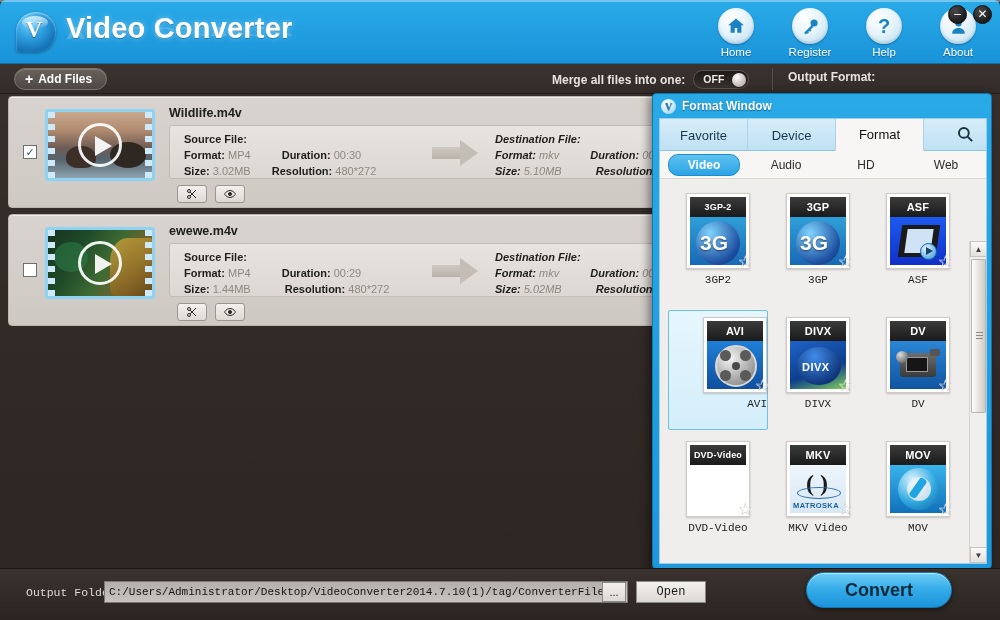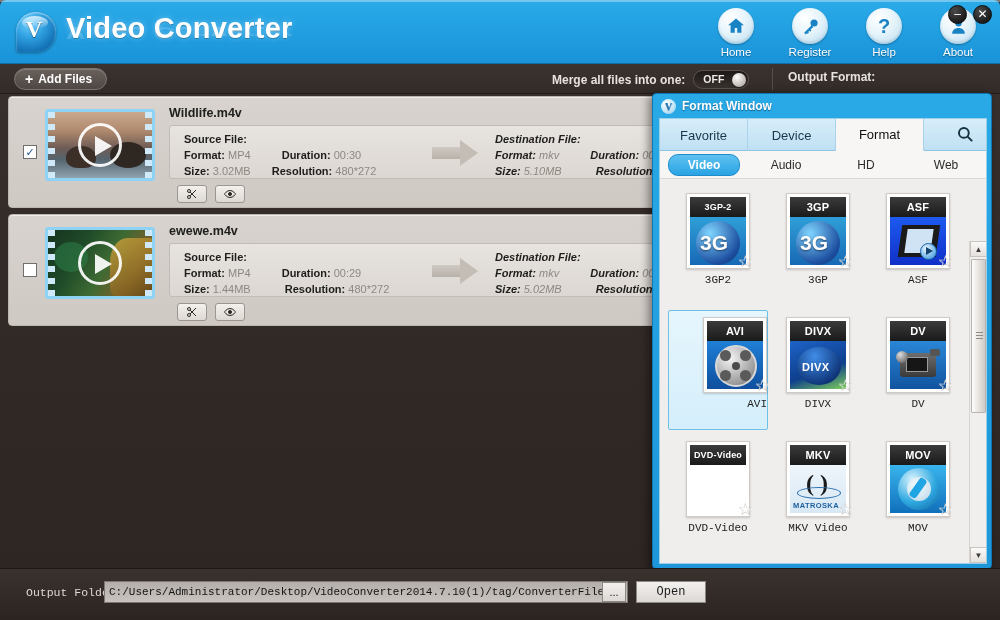--- a/index.html
+++ b/index.html
@@ -769,14 +769,15 @@
   </div>
 
   <div class="bottombar">
     <div class="out-label">Output Folder:</div>
     <div class="path-field">
       <div class="path-text">C:/Users/Administrator/Desktop/VideoConverter2014.7.10(1)/tag/ConverterFile/</div>
       <div class="path-dots">...</div>
     </div>
     <div class="open-btn">Open</div>
   </div>
+  <div class="convert-btn">Convert</div>
 
 </div>
 
 </body></html>

